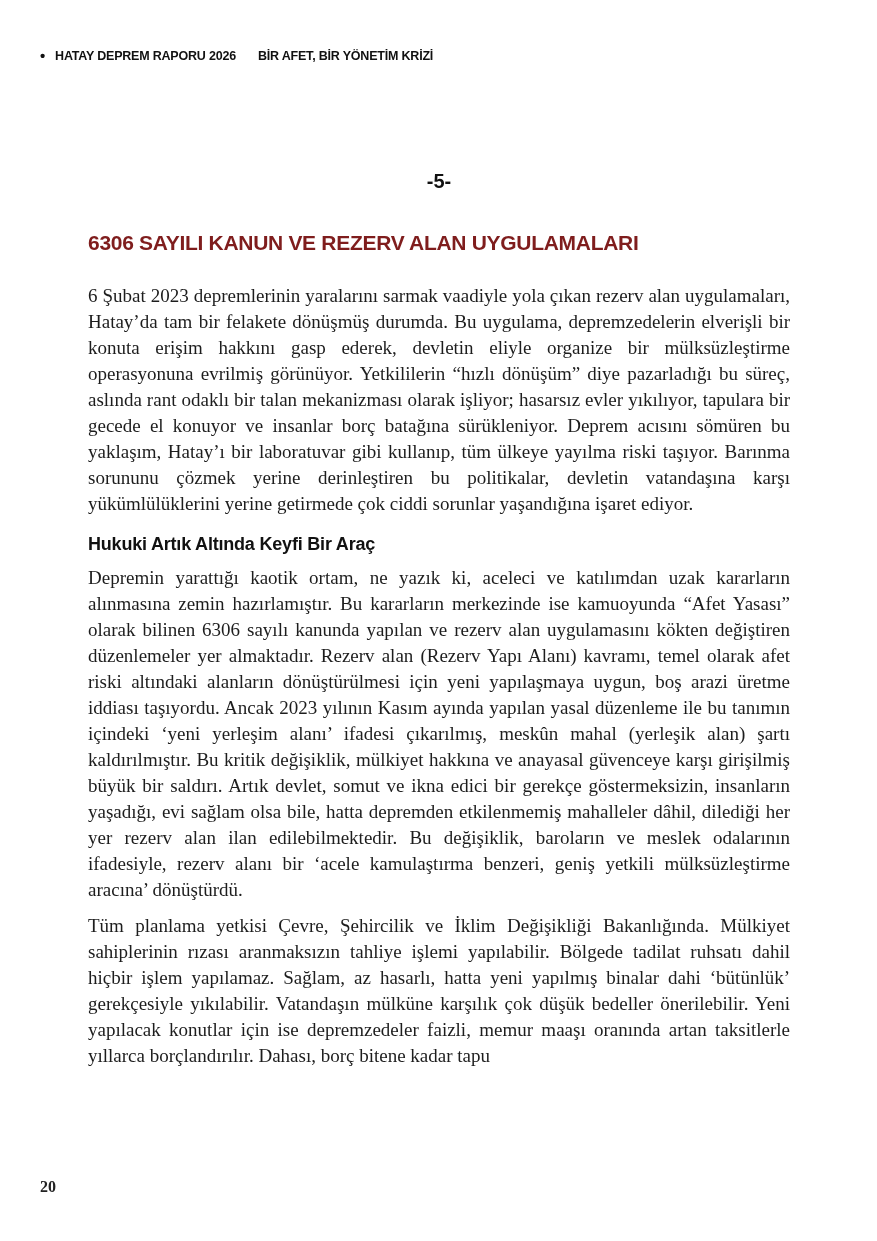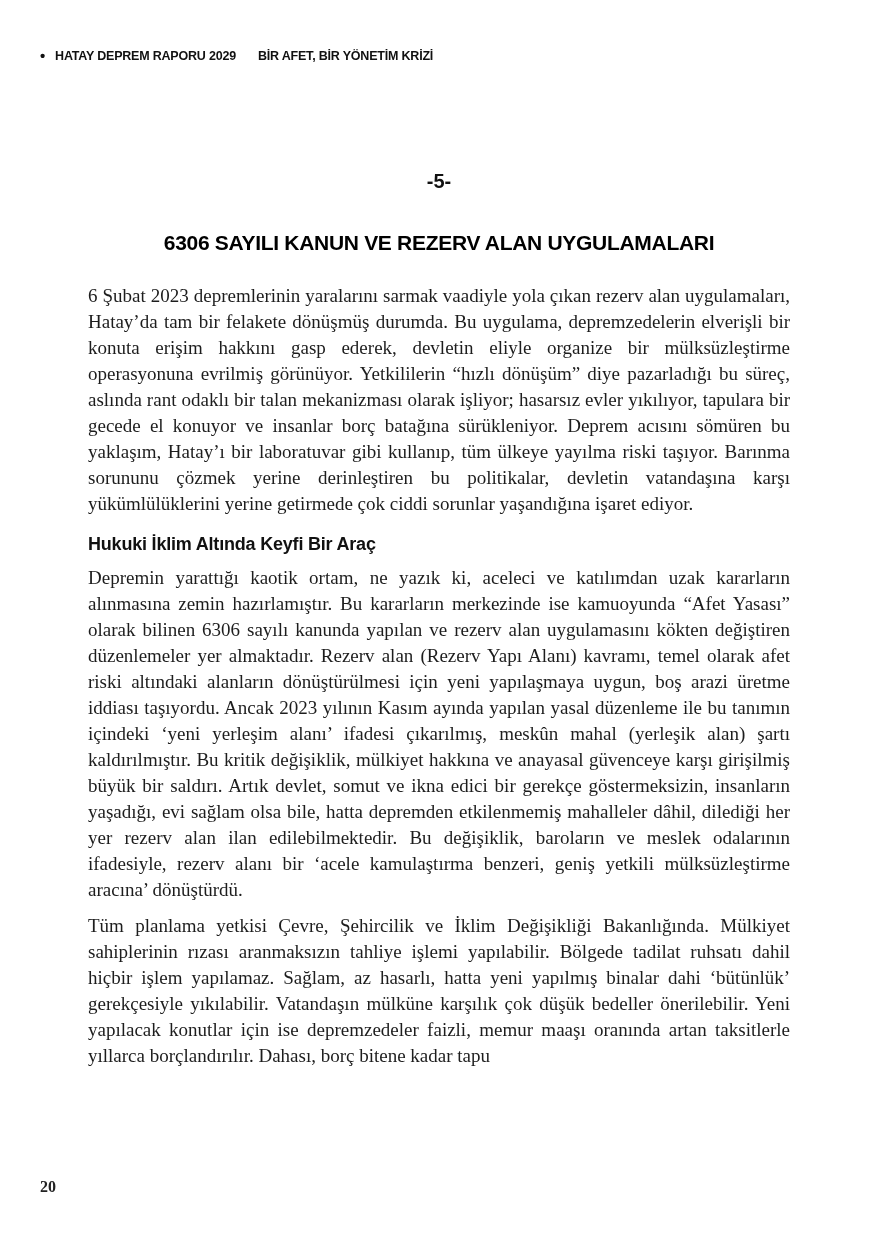--- a/index.html
+++ b/index.html
@@ -38,26 +38,26 @@
     width: 702px;
   }
   .section-number {
     text-align: center;
     font-family: "Liberation Sans", "DejaVu Sans", sans-serif;
     font-weight: 700;
     font-size: 20px;
     color: #111111;
   }
   .section-title {
-    text-align: center;
+    text-align: left;
     font-family: "Liberation Sans", "DejaVu Sans", sans-serif;
     font-weight: 700;
     font-size: 21px;
     letter-spacing: -0.3px;
-    color: #000000;
+    color: #7f1d1d;
     margin-top: 38px;
   }
   .body-paragraph {
     font-size: 19px;
     line-height: 26px;
     text-align: justify;
     hyphens: auto;
     -webkit-hyphens: auto;
     margin-top: 10px;
     color: #1d1d1d;
@@ -79,31 +79,31 @@
     font-weight: 700;
     font-size: 16px;
     color: #222222;
   }
 </style>
 </head>
 <body>
 
 <header class="running-header">
   <span class="bullet">•</span>
-  <span class="header-title">HATAY DEPREM RAPORU 2029</span>
+  <span class="header-title">HATAY DEPREM RAPORU 2026</span>
   <span class="header-subtitle">BİR AFET, BİR YÖNETİM KRİZİ</span>
 </header>
 
 <main class="content">
   <div class="section-number">-5-</div>
   <h1 class="section-title">6306 SAYILI KANUN VE REZERV ALAN UYGULAMALARI</h1>
 
   <p class="body-paragraph intro">6 Şubat 2023 depremlerinin yaralarını sarmak vaadiyle yola çıkan rezerv alan uygulamaları, Hatay’da tam bir felakete dönüşmüş durumda. Bu uygulama, depremzedelerin elverişli bir konuta erişim hakkını gasp ederek, devletin eliyle organize bir mülksüzleştirme operasyonuna evrilmiş görünüyor. Yetkililerin “hızlı dönüşüm” diye pazarladığı bu süreç, aslında rant odaklı bir talan mekanizması olarak işliyor; hasarsız evler yıkılıyor, tapulara bir gecede el konuyor ve insanlar borç batağına sürükleniyor. Deprem acısını sömüren bu yaklaşım, Hatay’ı bir laboratuvar gibi kullanıp, tüm ülkeye yayılma riski taşıyor. Barınma sorununu çözmek yerine derinleştiren bu politikalar, devletin vatandaşına karşı yükümlülüklerini yerine getirmede çok ciddi sorunlar yaşandığına işaret ediyor.</p>
 
-  <h2 class="subheading">Hukuki İklim Altında Keyfi Bir Araç</h2>
+  <h2 class="subheading">Hukuki Artık Altında Keyfi Bir Araç</h2>
   <p class="body-paragraph">Depremin yarattığı kaotik ortam, ne yazık ki, aceleci ve katılımdan uzak kararların alınmasına zemin hazırlamıştır. Bu kararların merkezinde ise kamuoyunda “Afet Yasası” olarak bilinen 6306 sayılı kanunda yapılan ve rezerv alan uygulamasını kökten değiştiren düzenlemeler yer almaktadır. Rezerv alan (Rezerv Yapı Alanı) kavramı, temel olarak afet riski altındaki alanların dönüştürülmesi için yeni yapılaşmaya uygun, boş arazi üretme iddiası taşıyordu. Ancak 2023 yılının Kasım ayında yapılan yasal düzenleme ile bu tanımın içindeki ‘yeni yerleşim alanı’ ifadesi çıkarılmış, meskûn mahal (yerleşik alan) şartı kaldırılmıştır. Bu kritik değişiklik, mülkiyet hakkına ve anayasal güvenceye karşı girişilmiş büyük bir saldırı. Artık devlet, somut ve ikna edici bir gerekçe göstermeksizin, insanların yaşadığı, evi sağlam olsa bile, hatta depremden etkilenmemiş mahalleler dâhil, dilediği her yer rezerv alan ilan edilebilmektedir. Bu değişiklik, baroların ve meslek odalarının ifadesiyle, rezerv alanı bir ‘acele kamulaştırma benzeri, geniş yetkili mülksüzleştirme aracına’ dönüştürdü.</p>
 
   <p class="body-paragraph">Tüm planlama yetkisi Çevre, Şehircilik ve İklim Değişikliği Bakanlığında. Mülkiyet sahiplerinin rızası aranmaksızın tahliye işlemi yapılabilir. Bölgede tadilat ruhsatı dahil hiçbir işlem yapılamaz. Sağlam, az hasarlı, hatta yeni yapılmış binalar dahi ‘bütünlük’ gerekçesiyle yıkılabilir. Vatandaşın mülküne karşılık çok düşük bedeller önerilebilir. Yeni yapılacak konutlar için ise depremzedeler faizli, memur maaşı oranında artan taksitlerle yıllarca borçlandırılır. Dahası, borç bitene kadar tapu</p>
 </main>
 
 <footer class="page-footer">
   <span>20</span>
 </footer>
 
 </body></html>

